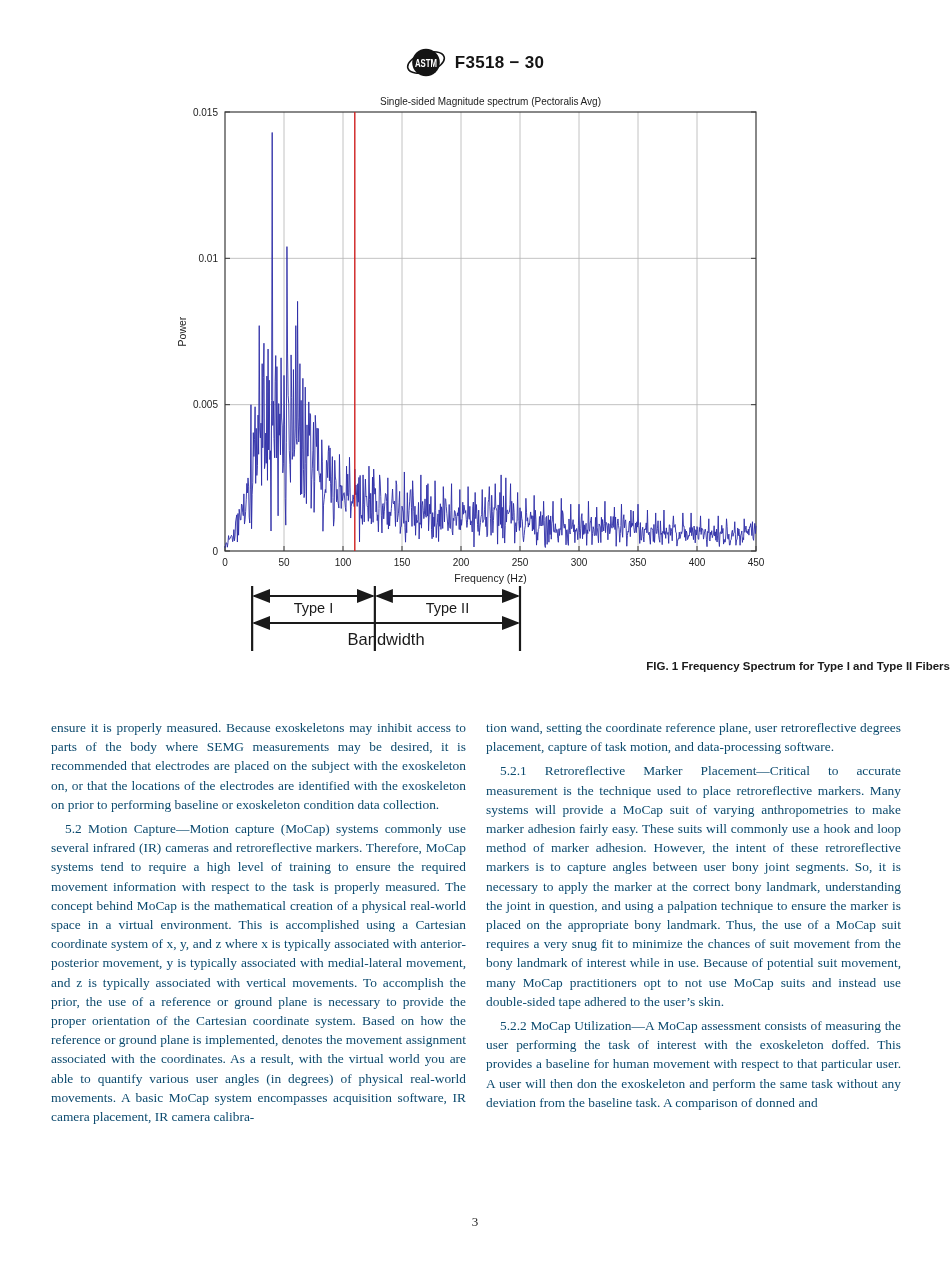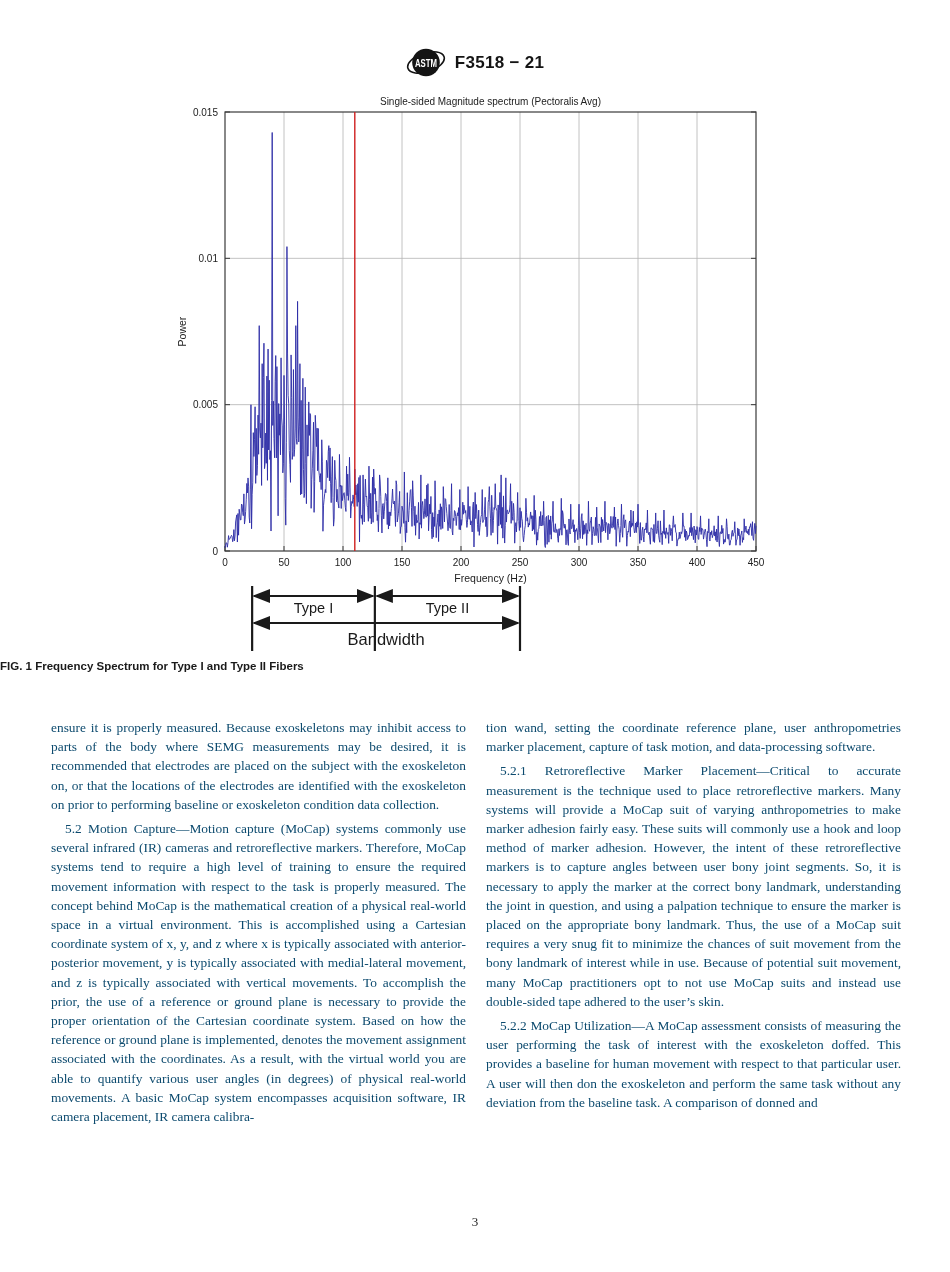--- a/index.html
+++ b/index.html
@@ -19,21 +19,21 @@
   .doc-number {
     font-family: "Liberation Sans", sans-serif;
     font-weight: bold; font-size: 17px; color: #141414; letter-spacing: .3px;
   }
 
   
   .chart-svg { position: absolute; left: 160px; top: 92px; }
   .diagram-svg { position: absolute; left: 160px; top: 583px; }
   .fig-caption {
     position: absolute; top: 660px; left: 0; width: 100%;
-    text-align: left;
+    text-align: right;
     font-family: "Liberation Sans", sans-serif;
     font-weight: bold; font-size: 11.5px; color: #1a1a1a;
   }
 
   
   .col { position: absolute; top: 718px; width: 415px; }
   .col-left  { left: 51px; }
   .col-right { left: 486px; }
   .para {
     margin: 0; text-align: justify;
@@ -49,21 +49,21 @@
 </style>
 </head>
 <body>
 
 <div class="header">
   <svg width="40" height="37" viewBox="0 0 40 37">
     <ellipse cx="20" cy="18.5" rx="19" ry="9.5" transform="rotate(-18 20 18.5)" fill="none" stroke="#141414" stroke-width="1.6"></ellipse>
     <circle cx="20" cy="18.5" r="13.8" fill="#141414"></circle>
     <text x="20" y="22.5" text-anchor="middle" fill="#ffffff" font-family="Liberation Sans, sans-serif" font-weight="bold" font-size="11" textLength="22" lengthAdjust="spacingAndGlyphs">ASTM</text>
   </svg>
-  <span class="doc-number">F3518 − 21</span>
+  <span class="doc-number">F3518 − 30</span>
 </div>
 
 <svg class="chart-svg" width="620" height="505" viewBox="0 0 620 505">
     <text x="330.5" y="13" text-anchor="middle" fill="#222" font-family="Liberation Sans, sans-serif" font-size="10px">Single-sided Magnitude spectrum (Pectoralis Avg)</text>
     <line x1="124" y1="20" x2="124" y2="459" stroke="#b3b3b3" stroke-width="0.8"></line>
     <line x1="183" y1="20" x2="183" y2="459" stroke="#b3b3b3" stroke-width="0.8"></line>
     <line x1="242" y1="20" x2="242" y2="459" stroke="#b3b3b3" stroke-width="0.8"></line>
     <line x1="301" y1="20" x2="301" y2="459" stroke="#b3b3b3" stroke-width="0.8"></line>
     <line x1="360" y1="20" x2="360" y2="459" stroke="#b3b3b3" stroke-width="0.8"></line>
     <line x1="419" y1="20" x2="419" y2="459" stroke="#b3b3b3" stroke-width="0.8"></line>
@@ -130,18 +130,18 @@
     <text x="226.07" y="62" text-anchor="middle" fill="#1a1a1a" font-family="Liberation Sans, sans-serif" font-size="16.5px">Bandwidth</text>
   </svg>
 
 <div class="fig-caption">FIG. 1 Frequency Spectrum for Type I and Type II Fibers</div>
 
 <div class="col col-left">
     <p class="para"><span>ensure it is properly measured. Because exoskeletons may inhibit access to parts of the body where SEMG measurements may be desired, it is recommended that electrodes are placed on the subject with the exoskeleton on, or that the locations of the electrodes are identified with the exoskeleton on prior to performing baseline or exoskeleton condition data collection.</span></p>
     <p class="para indent"><span>5.2 </span><span class="it">Motion Capture</span><span>—Motion capture (MoCap) systems commonly use several infrared (IR) cameras and retroreflective markers. Therefore, MoCap systems tend to require a high level of training to ensure the required movement information with respect to the task is properly measured. The concept behind MoCap is the mathematical creation of a physical real-world space in a virtual environment. This is accomplished using a Cartesian coordinate system of </span><span class="it">x</span><span>, </span><span class="it">y</span><span>, and </span><span class="it">z</span><span> where </span><span class="it">x</span><span> is typically associated with anterior-posterior movement, </span><span class="it">y</span><span> is typically associated with medial-lateral movement, and </span><span class="it">z</span><span> is typically associated with vertical movements. To accomplish the prior, the use of a reference or ground plane is necessary to provide the proper orientation of the Cartesian coordinate system. Based on how the reference or ground plane is implemented, denotes the movement assignment associated with the coordinates. As a result, with the virtual world you are able to quantify various user angles (in degrees) of physical real-world movements. A basic MoCap system encompasses acquisition software, IR camera placement, IR camera calibra-</span></p>
   </div>
 <div class="col col-right">
-    <p class="para"><span>tion wand, setting the coordinate reference plane, user anthropometries marker placement, capture of task motion, and data-processing software.</span></p>
+    <p class="para"><span>tion wand, setting the coordinate reference plane, user retroreflective degrees placement, capture of task motion, and data-processing software.</span></p>
     <p class="para indent"><span>5.2.1 </span><span class="it">Retroreflective Marker Placement</span><span>—Critical to accurate measurement is the technique used to place retroreflective markers. Many systems will provide a MoCap suit of varying anthropometries to make marker adhesion fairly easy. These suits will commonly use a hook and loop method of marker adhesion. However, the intent of these retroreflective markers is to capture angles between user bony joint segments. So, it is necessary to apply the marker at the correct bony landmark, understanding the joint in question, and using a palpation technique to ensure the marker is placed on the appropriate bony landmark. Thus, the use of a MoCap suit requires a very snug fit to minimize the chances of suit movement from the bony landmark of interest while in use. Because of potential suit movement, many MoCap practitioners opt to not use MoCap suits and instead use double-sided tape adhered to the user’s skin.</span></p>
     <p class="para indent"><span>5.2.2 </span><span class="it">MoCap Utilization</span><span>—A MoCap assessment consists of measuring the user performing the task of interest with the exoskeleton doffed. This provides a baseline for human movement with respect to that particular user. A user will then don the exoskeleton and perform the same task without any deviation from the baseline task. A comparison of donned and</span></p>
   </div>
 
 <div class="footer-page">3</div>
 
 </body></html>

